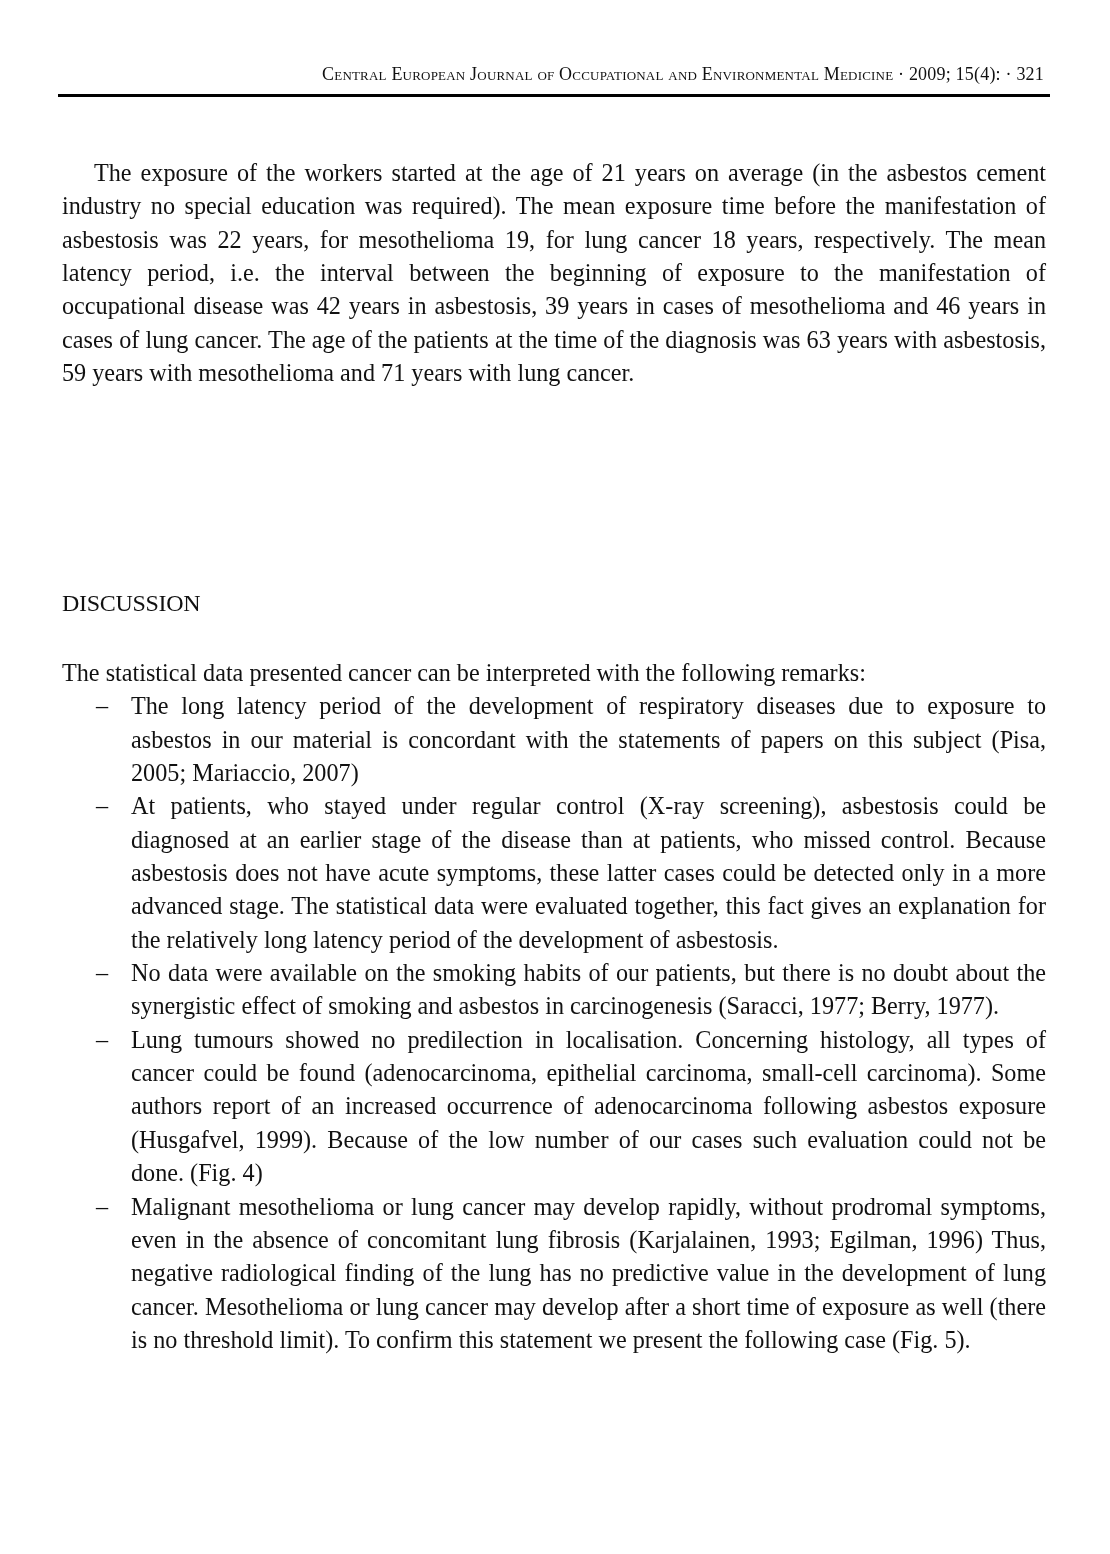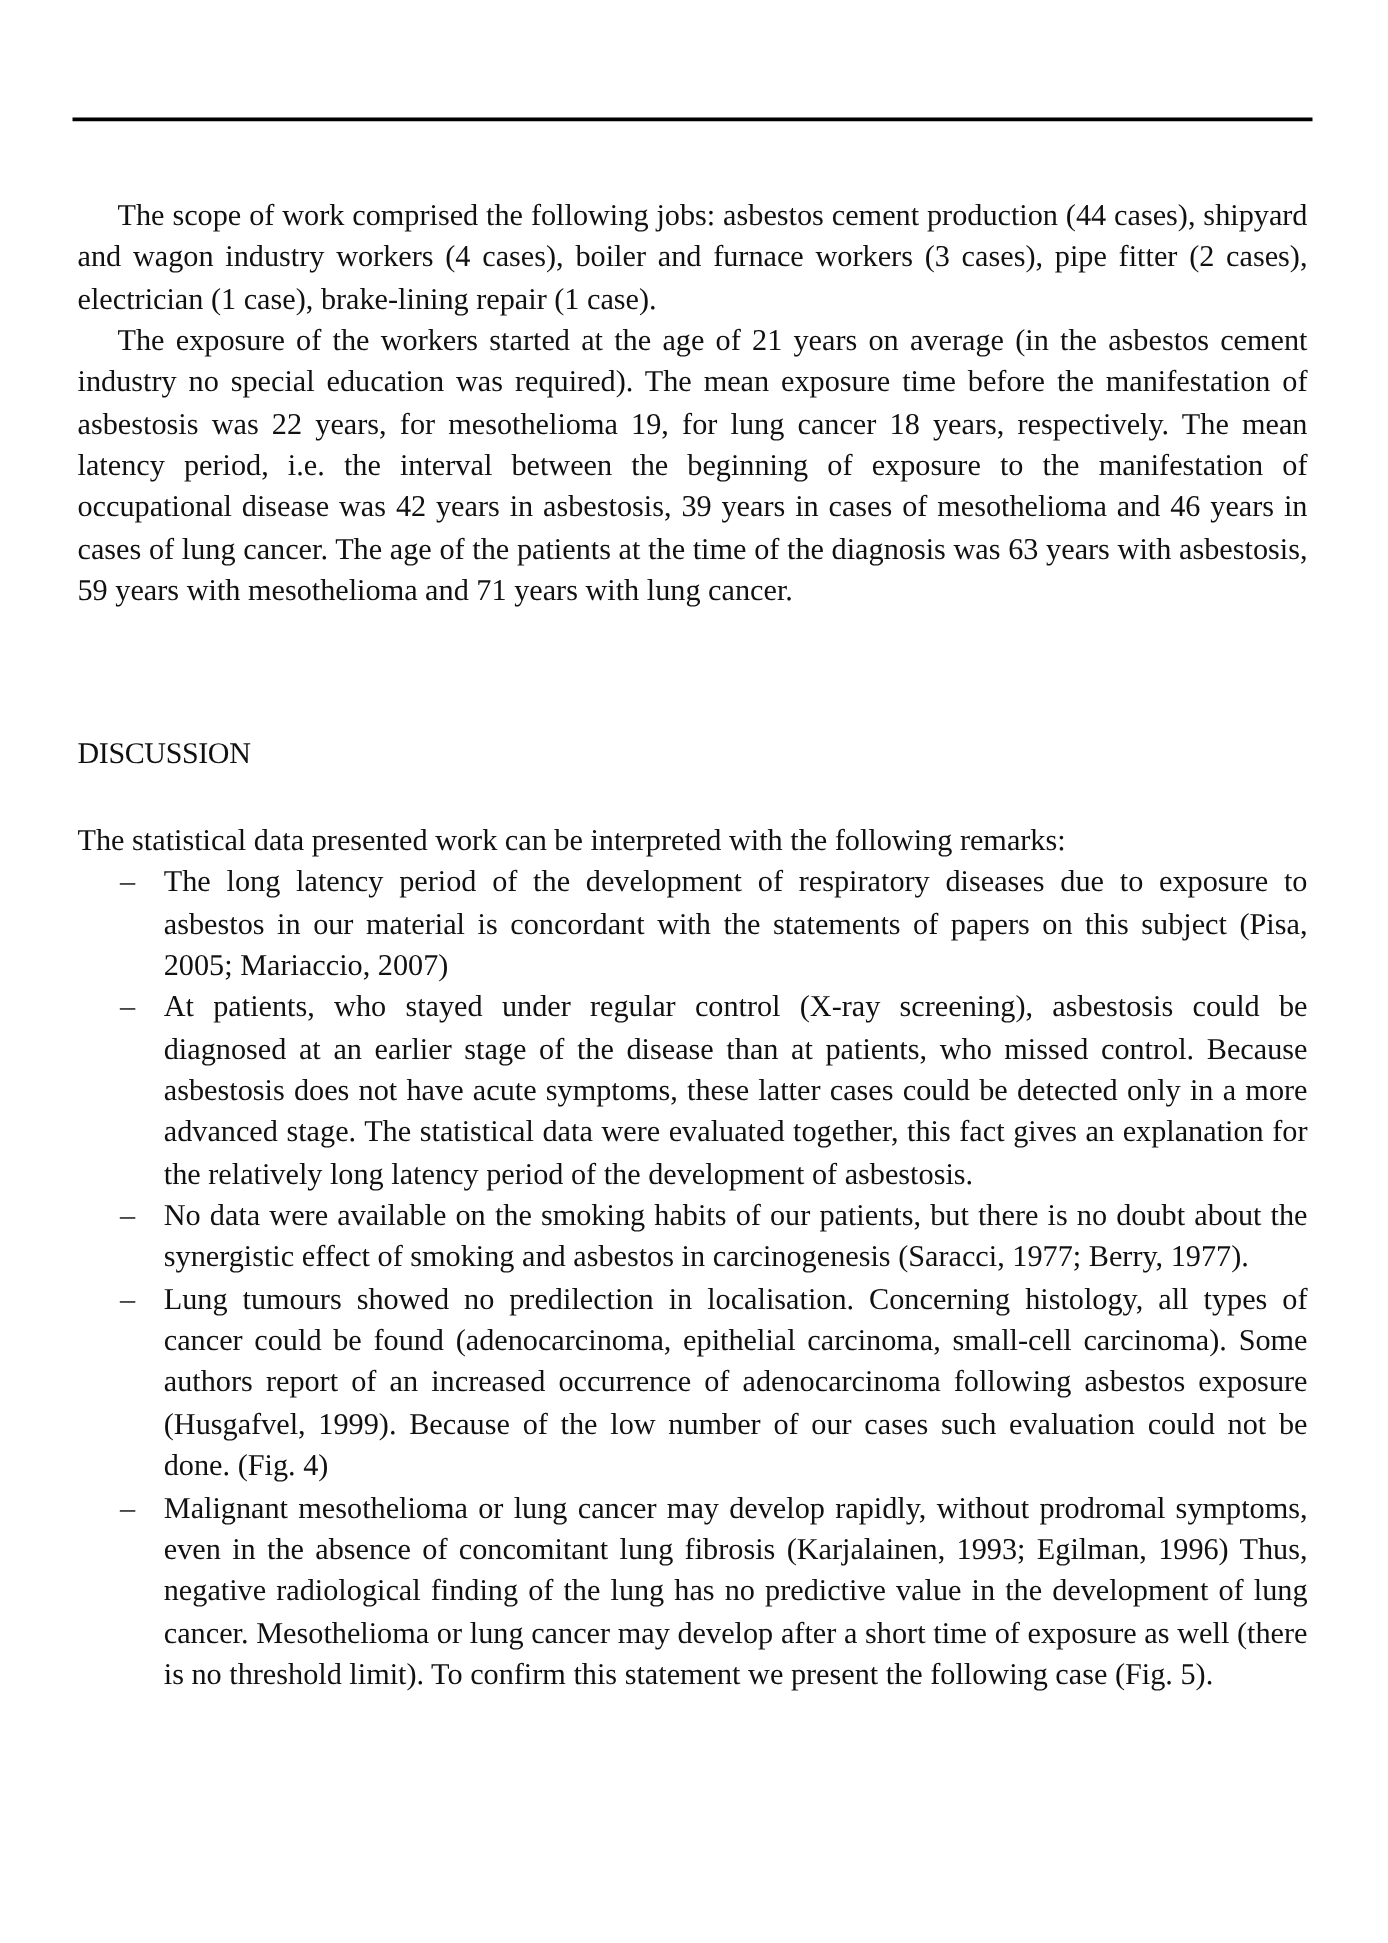--- a/index.html
+++ b/index.html
@@ -16,32 +16,35 @@
     .discussion p.lead { text-indent: 0; }
     ul.remarks { list-style: none; margin: 0; padding: 0; }
     ul.remarks li { position: relative; padding-left: 69px; text-align: justify; }
     ul.remarks li .dash { position: absolute; left: 34px; top: 0; }
     .fig-ref { }
   </style>
 </head>
 <body>
 
 <div class="header">
+  <div class="header-text">
+    <span>Central European Journal of Occupational and Environmental Medicine</span>
+    <span>· 2009; 15(4): · 321</span>
+  </div>
   <div class="header-rule"></div>
 </div>
 
 <div class="content">
-  <p>The scope of work comprised the following jobs: asbestos cement production (44 cases), shipyard and wagon industry workers (4 cases), boiler and furnace workers (3 cases), pipe fitter (2 cases), electrician (1 case), brake-lining repair (1 case).</p>
   <p>The exposure of the workers started at the age of 21 years on average (in the as­bestos cement industry no special education was required). The mean exposure time before the manifestation of asbestosis was 22 years, for mesothelioma 19, for lung cancer 18 years, respectively. The mean latency period, i.e. the interval between the beginning of exposure to the manifestation of occupational disease was 42 years in asbestosis, 39 years in cases of mesothelioma and 46 years in cases of lung cancer. The age of the patients at the time of the diagnosis was 63 years with asbestosis, 59 years with mesothelioma and 71 years with lung cancer.</p>
 </div>
 
 <h2 class="section-heading">DISCUSSION</h2>
 
 <div class="discussion">
-  <p class="lead">The statistical data presented work can be interpreted with the following remarks:</p>
+  <p class="lead">The statistical data presented cancer can be interpreted with the following remarks:</p>
   <ul class="remarks">
     <li>
       <span class="dash">–</span>
       <span>The long latency period of the development of respiratory diseases due to ex­posure to asbestos in our material is concordant with the statements of papers on this subject (Pisa, 2005; Mariaccio, 2007)</span>
     </li>
     <li>
       <span class="dash">–</span>
       <span>At patients, who stayed under regular control (X-ray screening), asbestosis could be diagnosed at an earlier stage of the disease than at patients, who missed control. Because asbestosis does not have acute symptoms, these latter cases could be detected only in a more advanced stage. The statistical data were evaluated together, this fact gives an explanation for the relatively long latency period of the development of asbestosis.</span>
     </li>
     <li>

